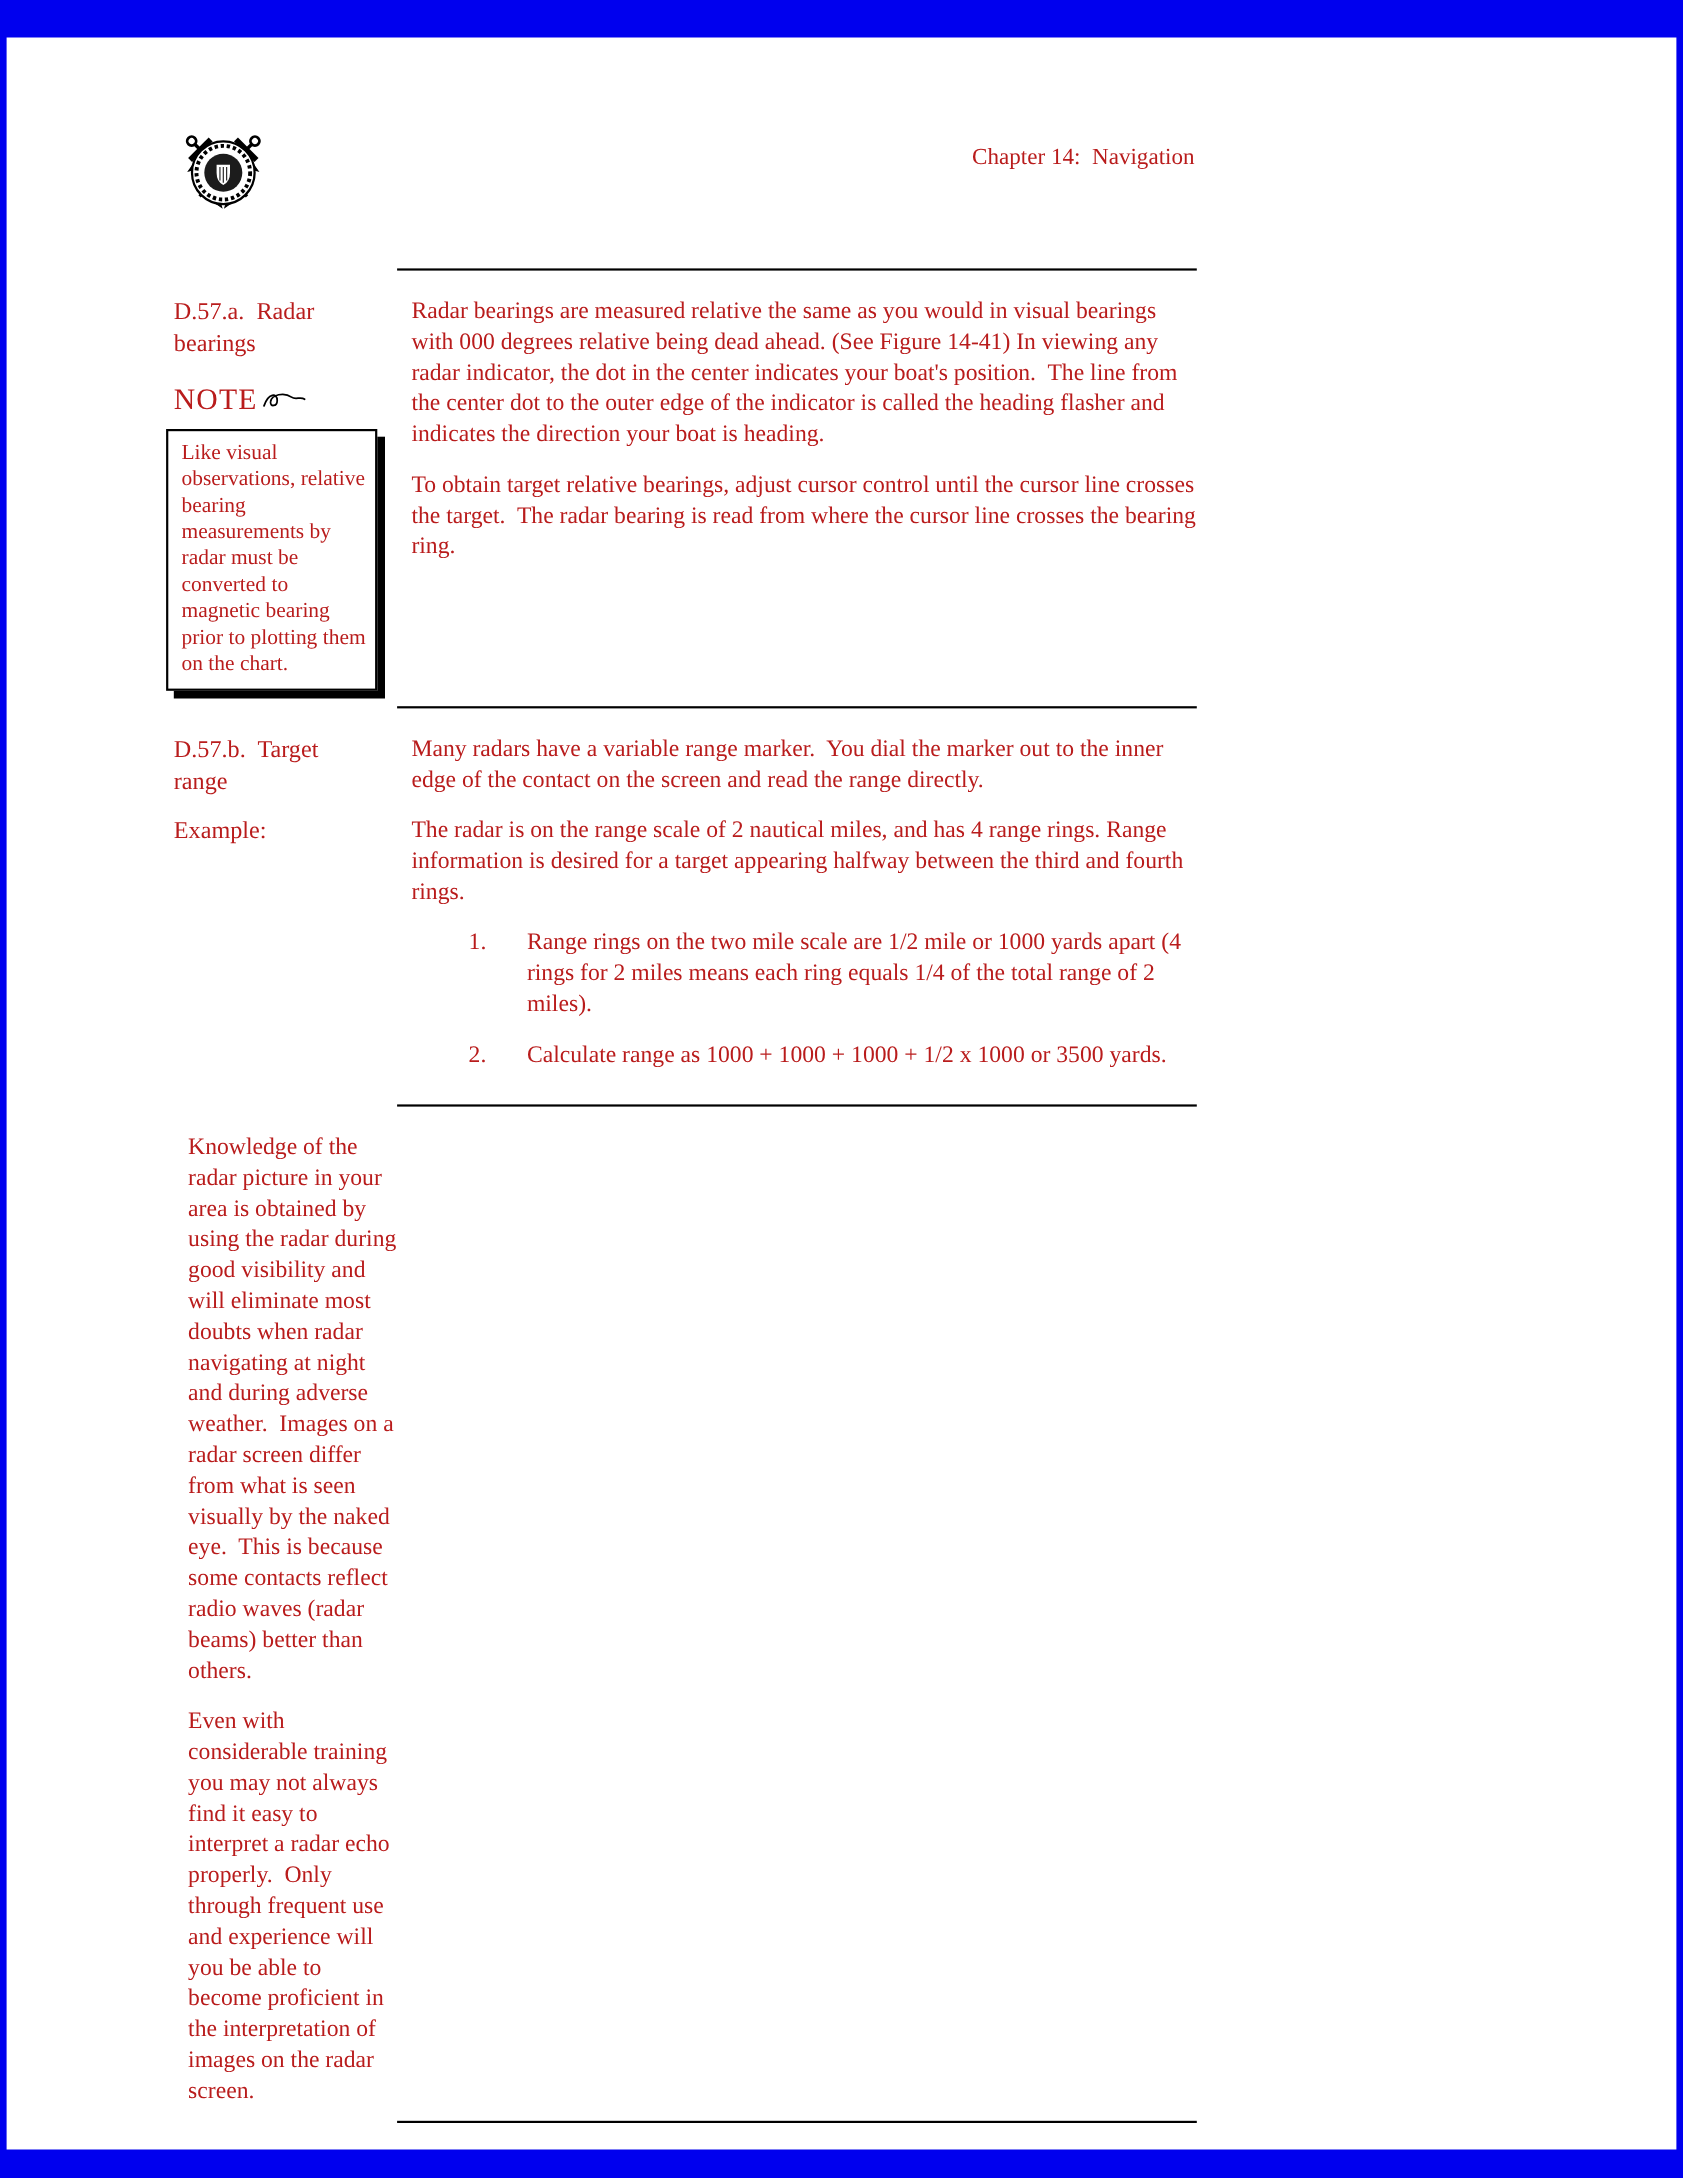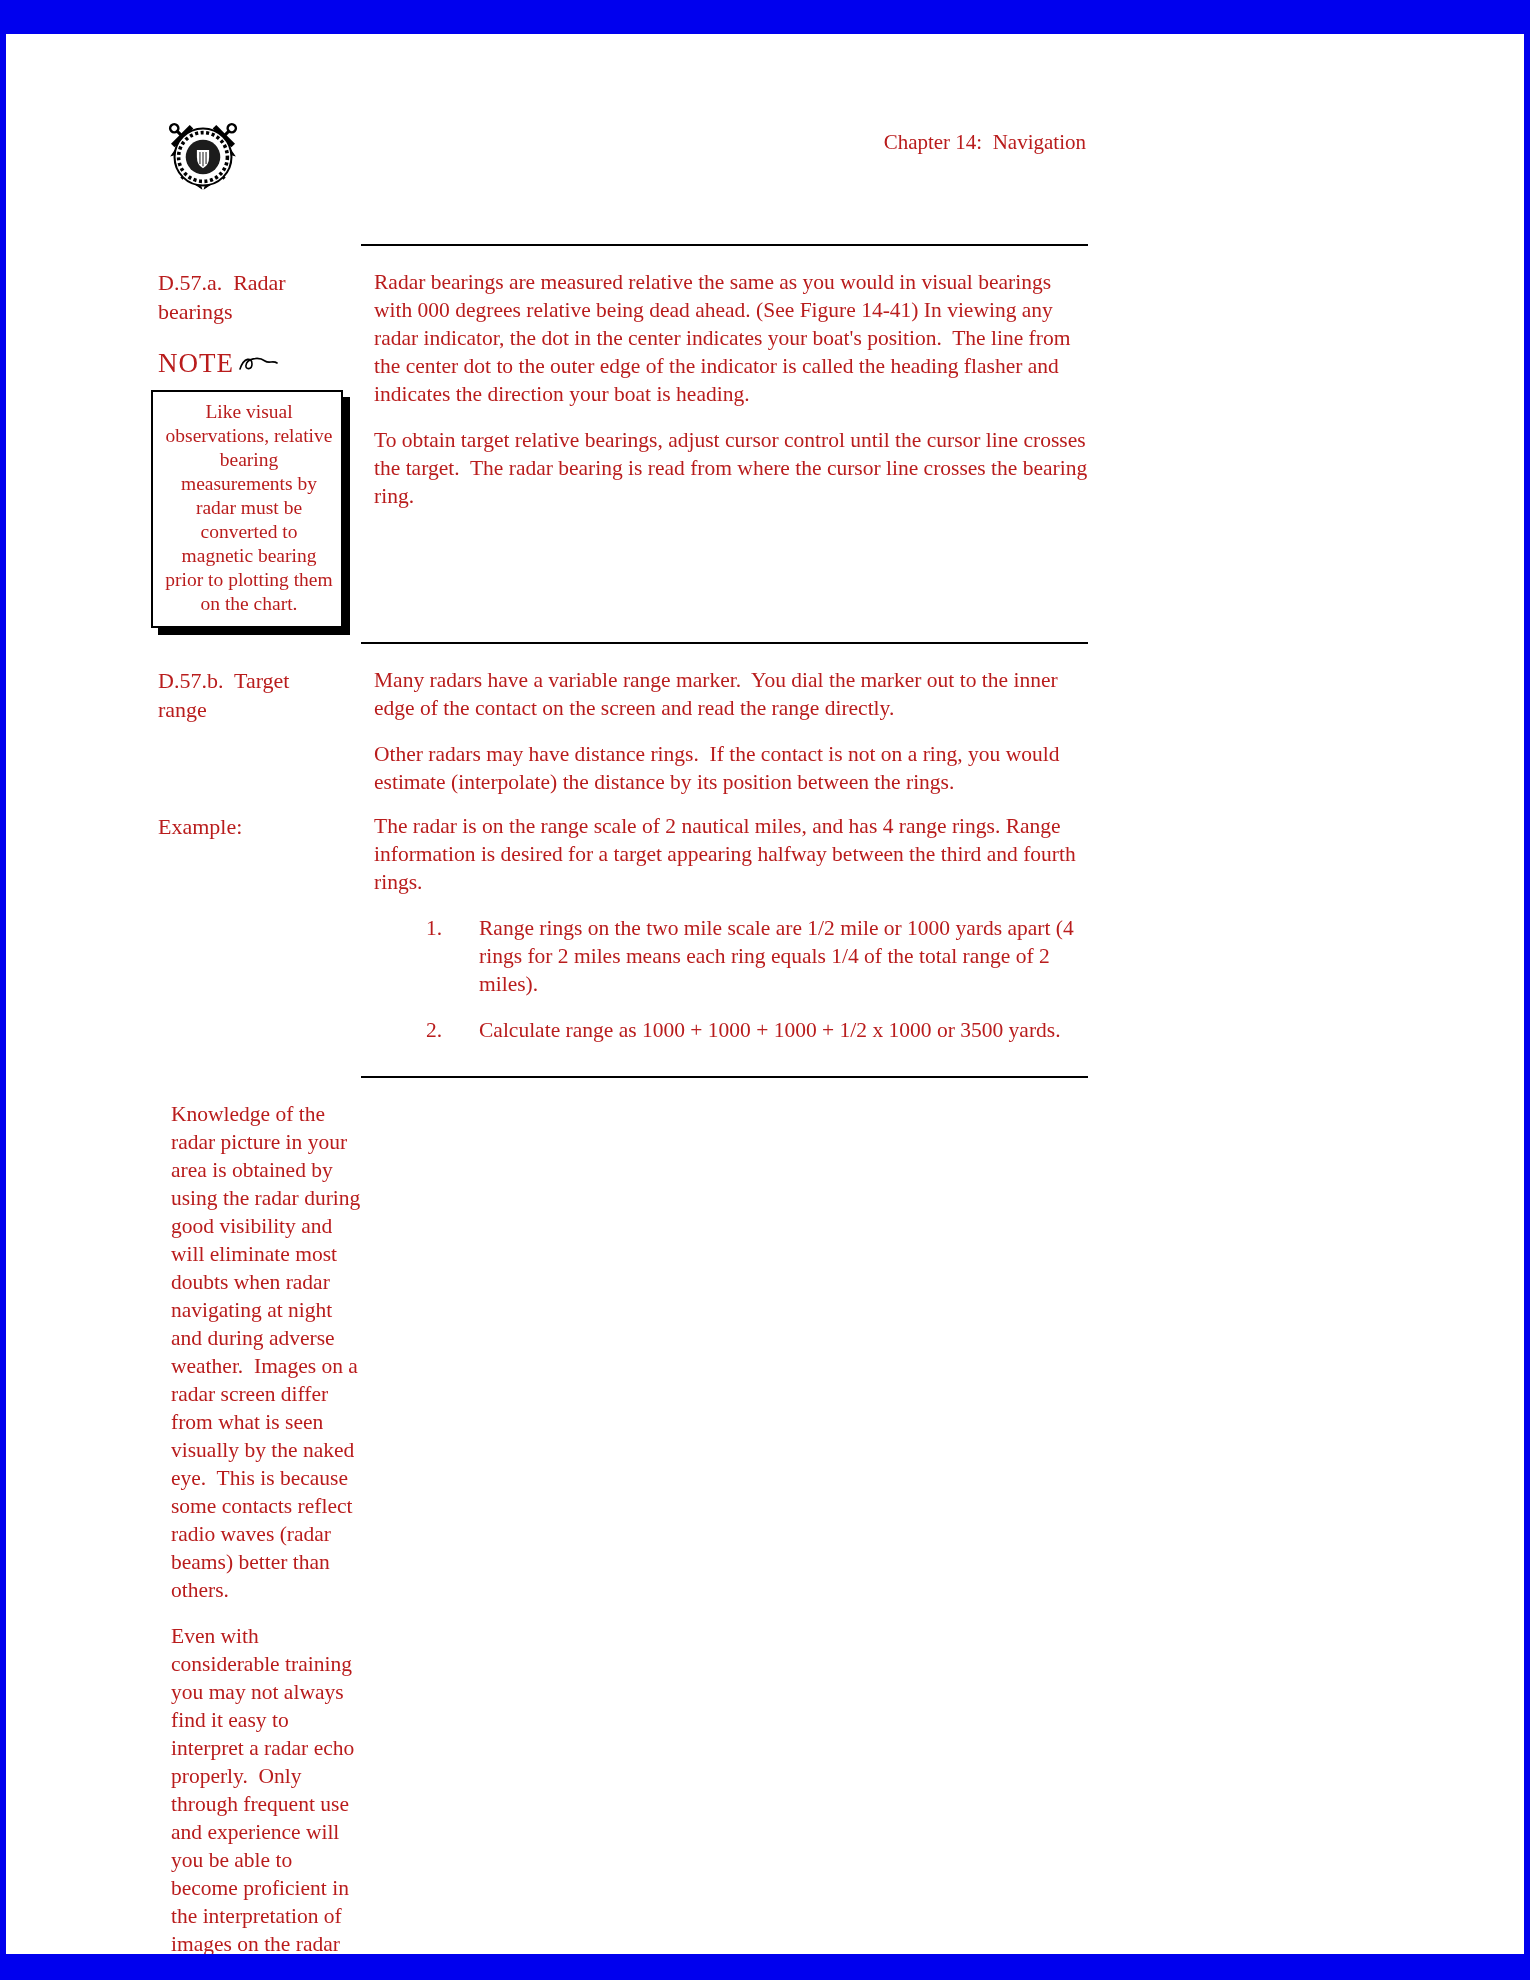--- a/index.html
+++ b/index.html
@@ -37,21 +37,21 @@
   .note-head {
     font-size:27px; letter-spacing:1px; margin-top:22px;
     display:flex; align-items:center; gap:4px;
   }
   .pen-icon { display:inline-block; }
   .note-box {
     margin-top:11px; margin-left:-7px; width:192px;
     border:2px solid #000; box-shadow:7px 7px 0 #000;
     padding:8px 8px 10px 12px;
     font-size:19.5px; line-height:24px;
-    background:#fff; white-space:pre-wrap;text-align:center;
+    background:#fff; white-space:pre-wrap;
   }
   .example-label { margin-top:16px; }
   .example-body { margin-top:16px; }
   .list-item { display:flex; margin-left:52px; margin-bottom:18px; }
   .li-num { width:53px; flex:none; }
   .li-text { flex:1; white-space:pre-wrap; }
   .footer {
     margin-top:145px; width:930px; text-align:center; font-size:24px;
   }
   svg { display:block; }
@@ -115,21 +115,20 @@
         <p class="para">To obtain target relative bearings, adjust cursor control until the cursor line crosses the target.  The radar bearing is read from where the cursor line crosses the bearing ring.</p>
       </div>
     </div>
 
     <div class="rule"></div>
 
     <div class="section">
       <div class="sec-label">D.57.b.  Target range</div>
       <div class="sec-body">
         <p class="para">Many radars have a variable range marker.  You dial the marker out to the inner edge of the contact on the screen and read the range directly.</p>
-        <p class="para">Other radars may have distance rings.  If the contact is not on a ring, you would estimate (interpolate) the distance by its position between the rings.</p>
       </div>
       <div class="sec-label example-label">Example:</div>
       <div class="sec-body example-body">
         <p class="para">The radar is on the range scale of 2 nautical miles, and has 4 range rings. Range information is desired for a target appearing halfway between the third and fourth rings.</p>
         <div class="list-item">
           <span class="li-num">1.</span>
           <span class="li-text">Range rings on the two mile scale are 1/2 mile or 1000 yards apart (4 rings for 2 miles means each ring equals 1/4 of the total range of 2 miles).</span>
         </div>
         <div class="list-item">
           <span class="li-num">2.</span>

